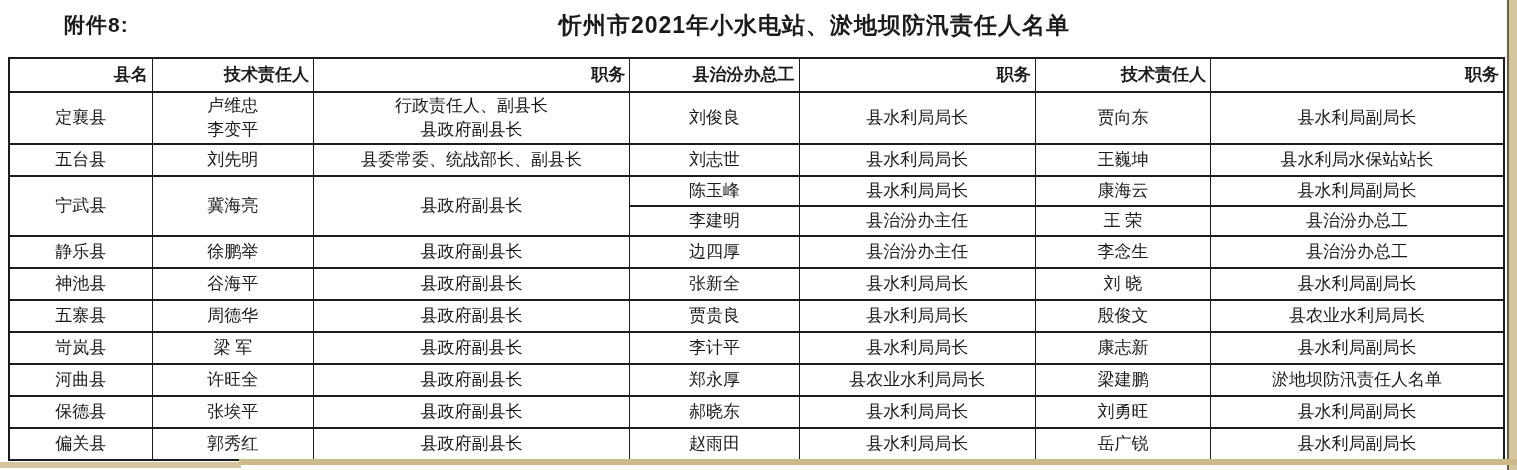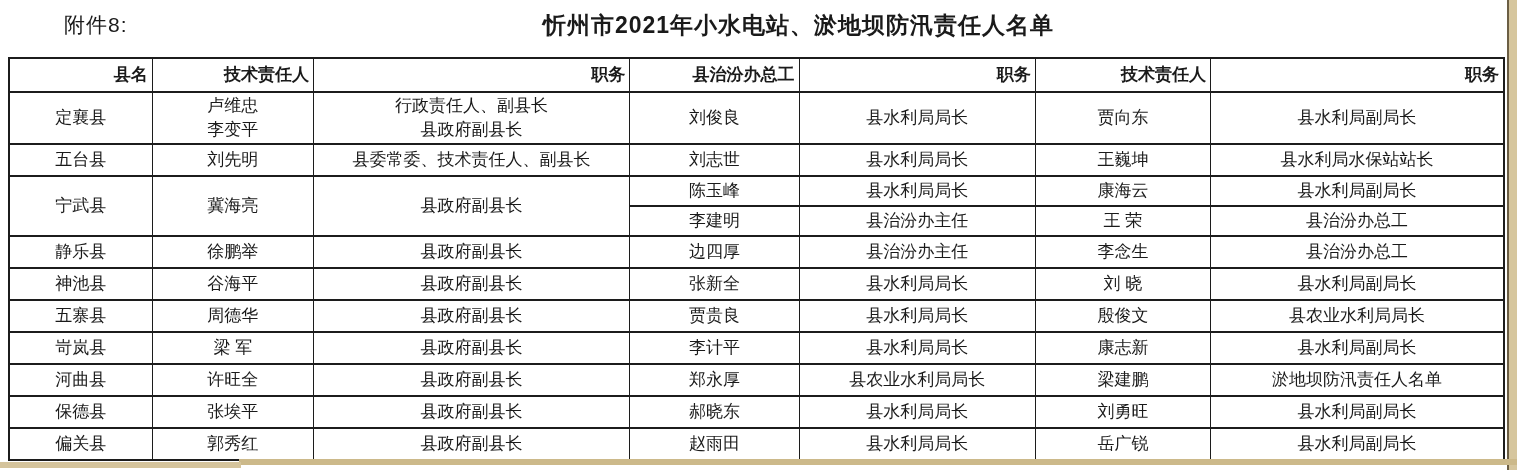--- a/index.html
+++ b/index.html
@@ -13,30 +13,30 @@
     background: #ffffff;
     font-family: "Liberation Sans", sans-serif;
     color: #1a1a1a;
     overflow: hidden;
   }
   .attachment-label {
     position: absolute;
     left: 64px;
     top: 11px;
     font-size: 21px;
-    font-weight: normal;
+    font-weight: bold;
     letter-spacing: 1px;
     white-space: nowrap;
   }
   .doc-title {
     position: absolute;
     left: 50%;
     top: 10px;
     transform: translateX(-50%);
-    margin-left: 40px;
+    margin-left: 56px;
     font-size: 23px;
     font-weight: bold;
     letter-spacing: 1px;
     white-space: nowrap;
   }
   table.roster {
     position: absolute;
     left: 8px;
     top: 57px;
     width: 1497px;
@@ -176,21 +176,21 @@
         </td>
       </tr>
       <tr>
         <td>
           <div class="cell-line">五台县</div>
         </td>
         <td>
           <div class="cell-line">刘先明</div>
         </td>
         <td>
-          <div class="cell-line">县委常委、技术责任人、副县长</div>
+          <div class="cell-line">县委常委、统战部长、副县长</div>
         </td>
         <td>
           <div class="cell-line">刘志世</div>
         </td>
         <td>
           <div class="cell-line">县水利局局长</div>
         </td>
         <td>
           <div class="cell-line">王巍坤</div>
         </td>

